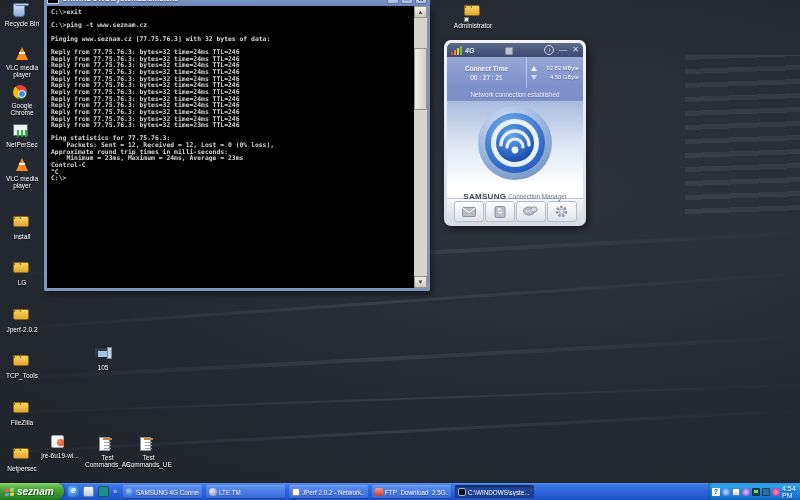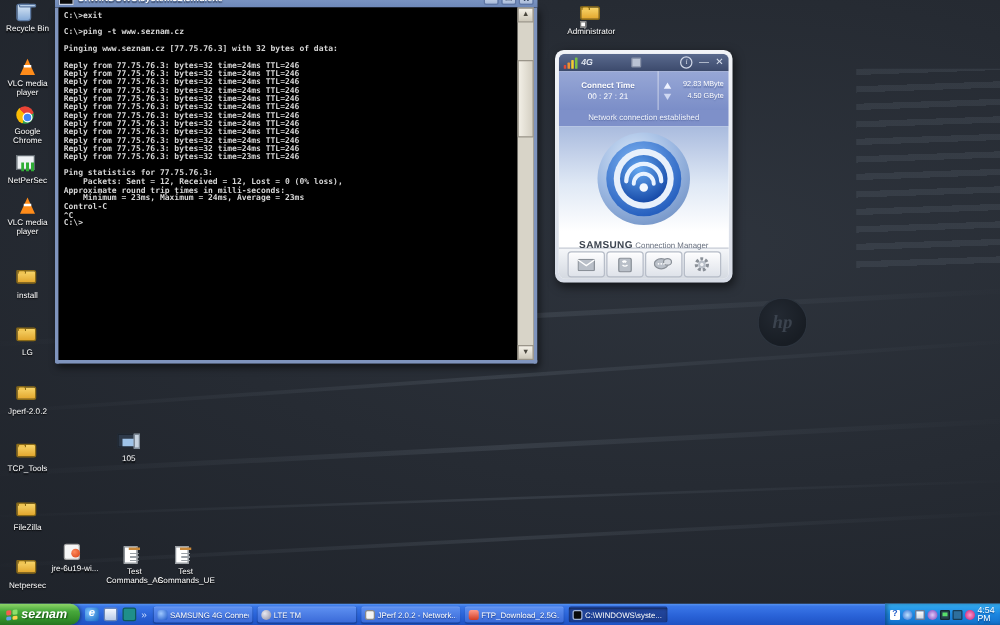--- a/index.html
+++ b/index.html
@@ -149,23 +149,20 @@
 </head>
 <body>
 
 <div class="desktop">
   <div class="swirlR"></div>
   <div class="band b1"></div>
   <div class="band b2"></div>
   <div class="band b3"></div>
   <div class="band b4"></div>
   <div class="band b5"></div>
-  <div class="hp">
-      <span>hp</span>
-    </div>
 
   <div class="dicon" style="left:1px;top:2px">
     <div class="ic">
         <div class="recycle"></div>
       </div>
     <div class="lbl">Recycle Bin</div>
   </div>
   <div class="dicon" style="left:1px;top:45px">
     <div class="ic">
         <div class="vlc"></div>

